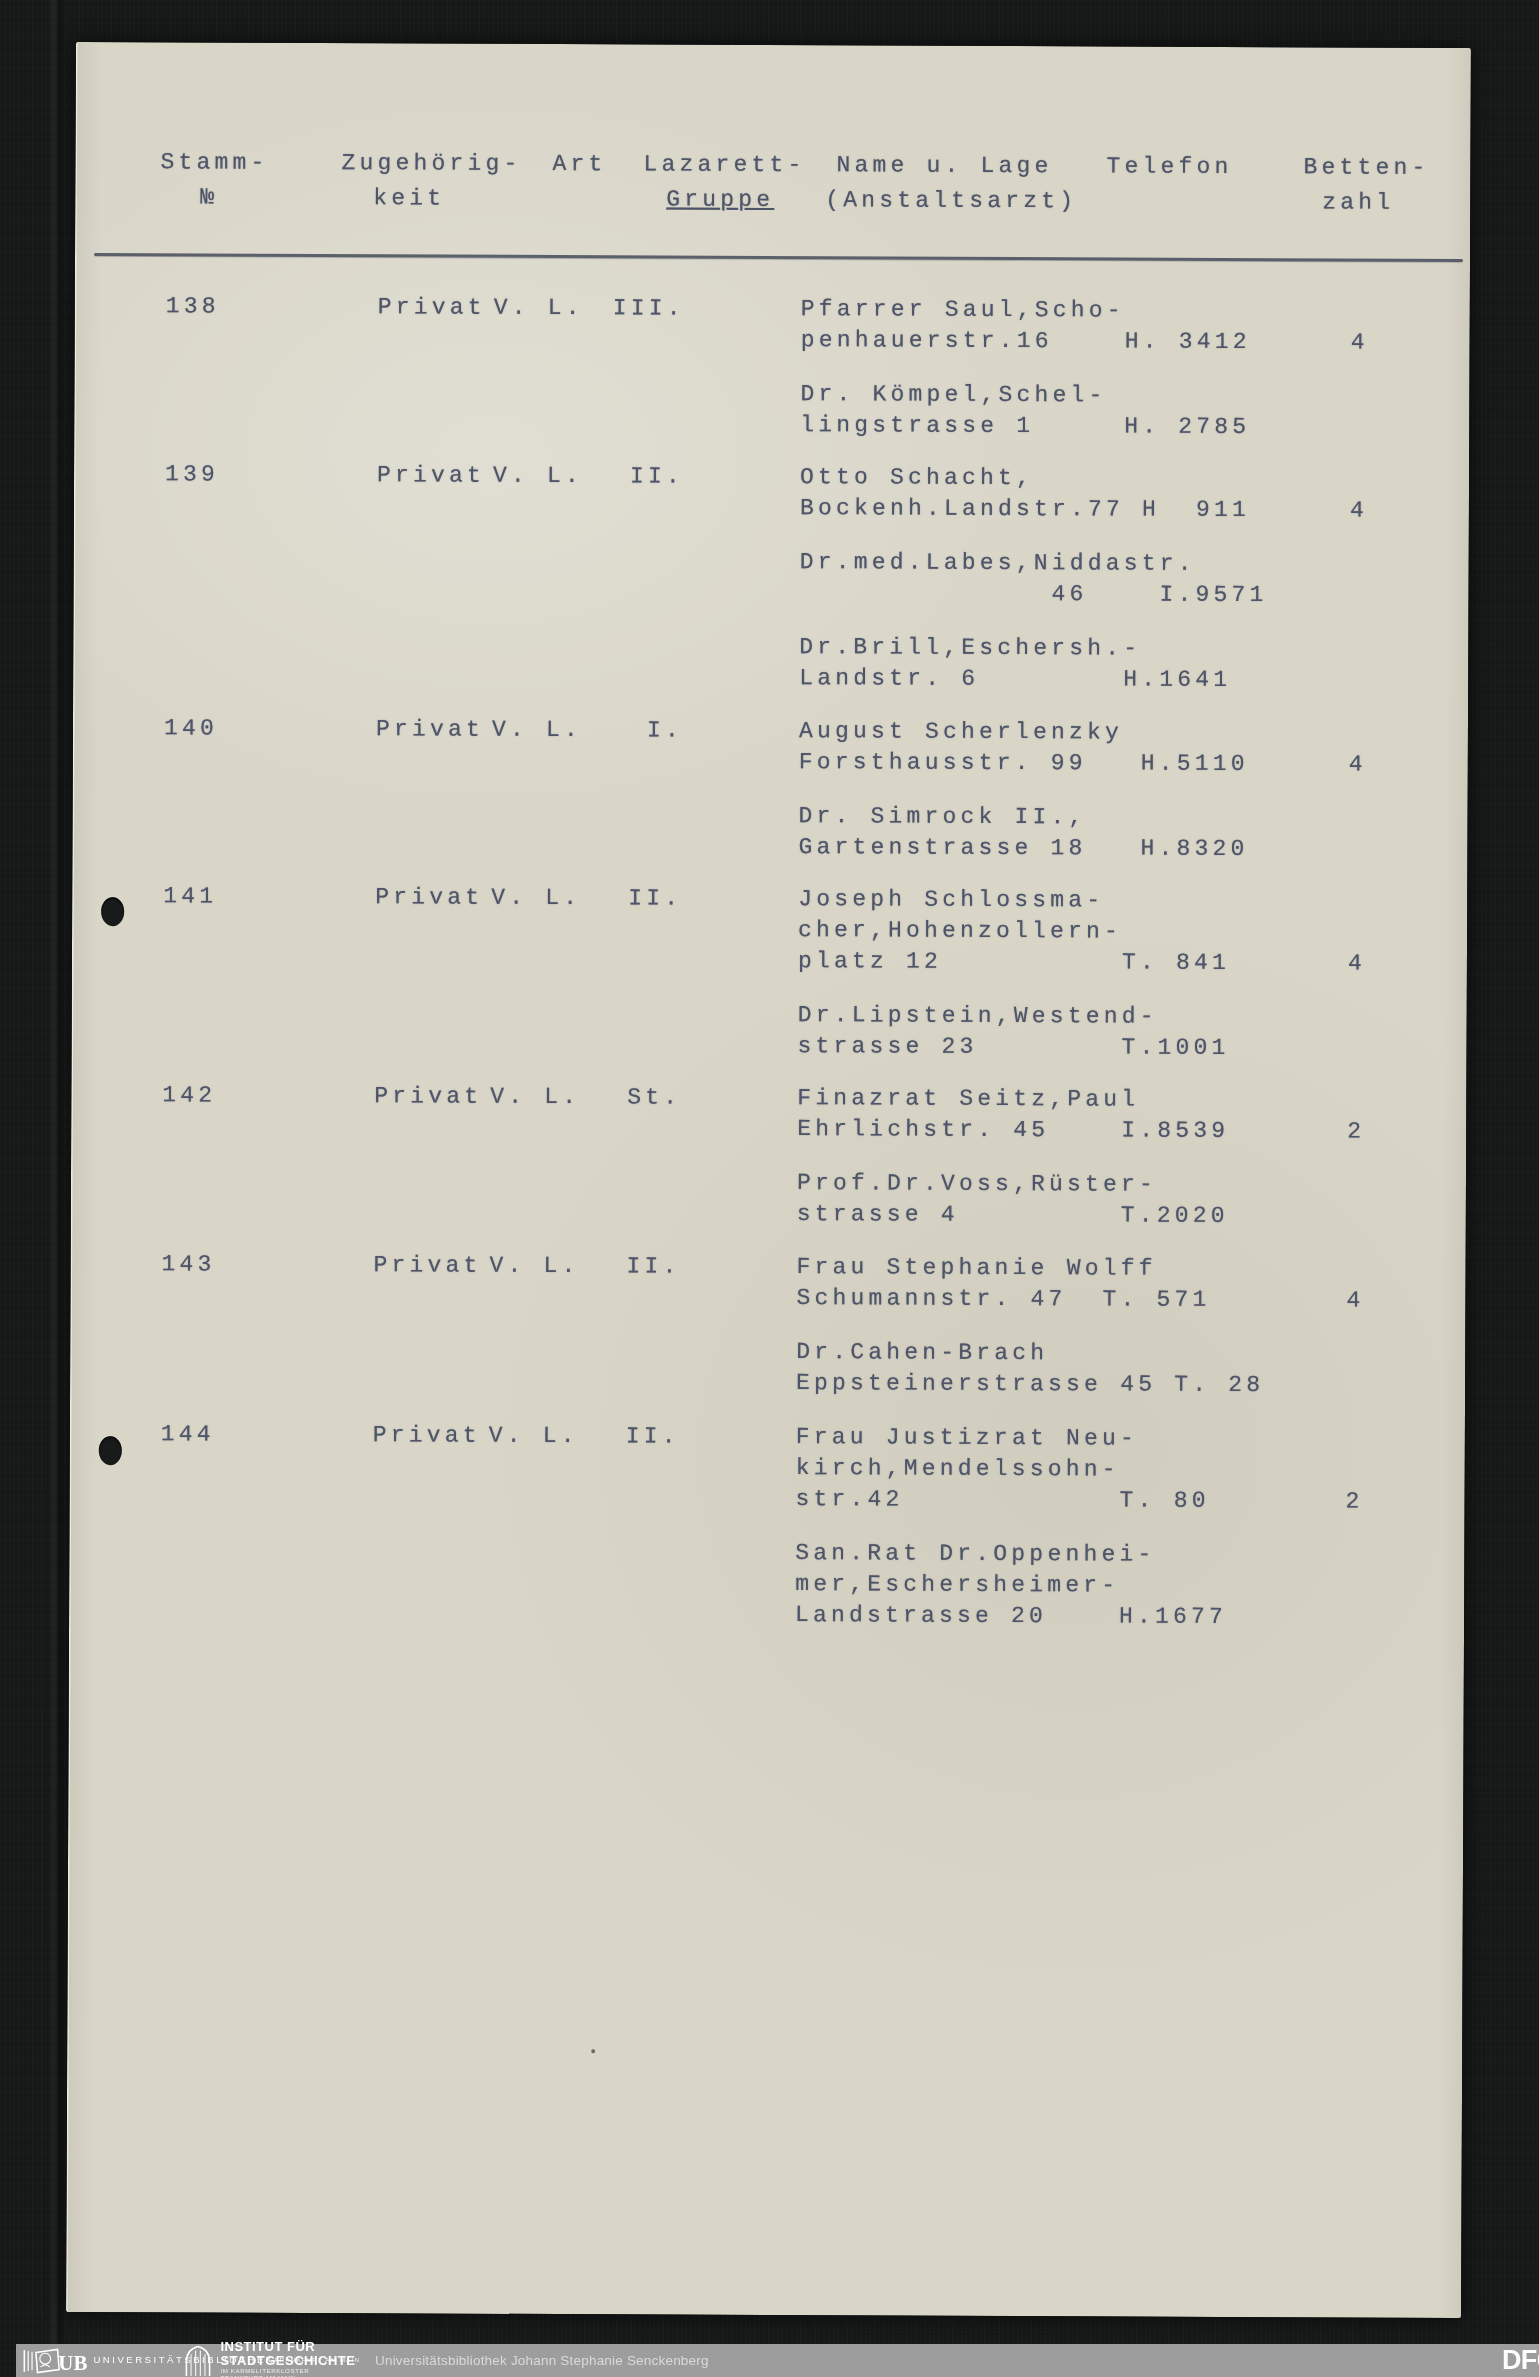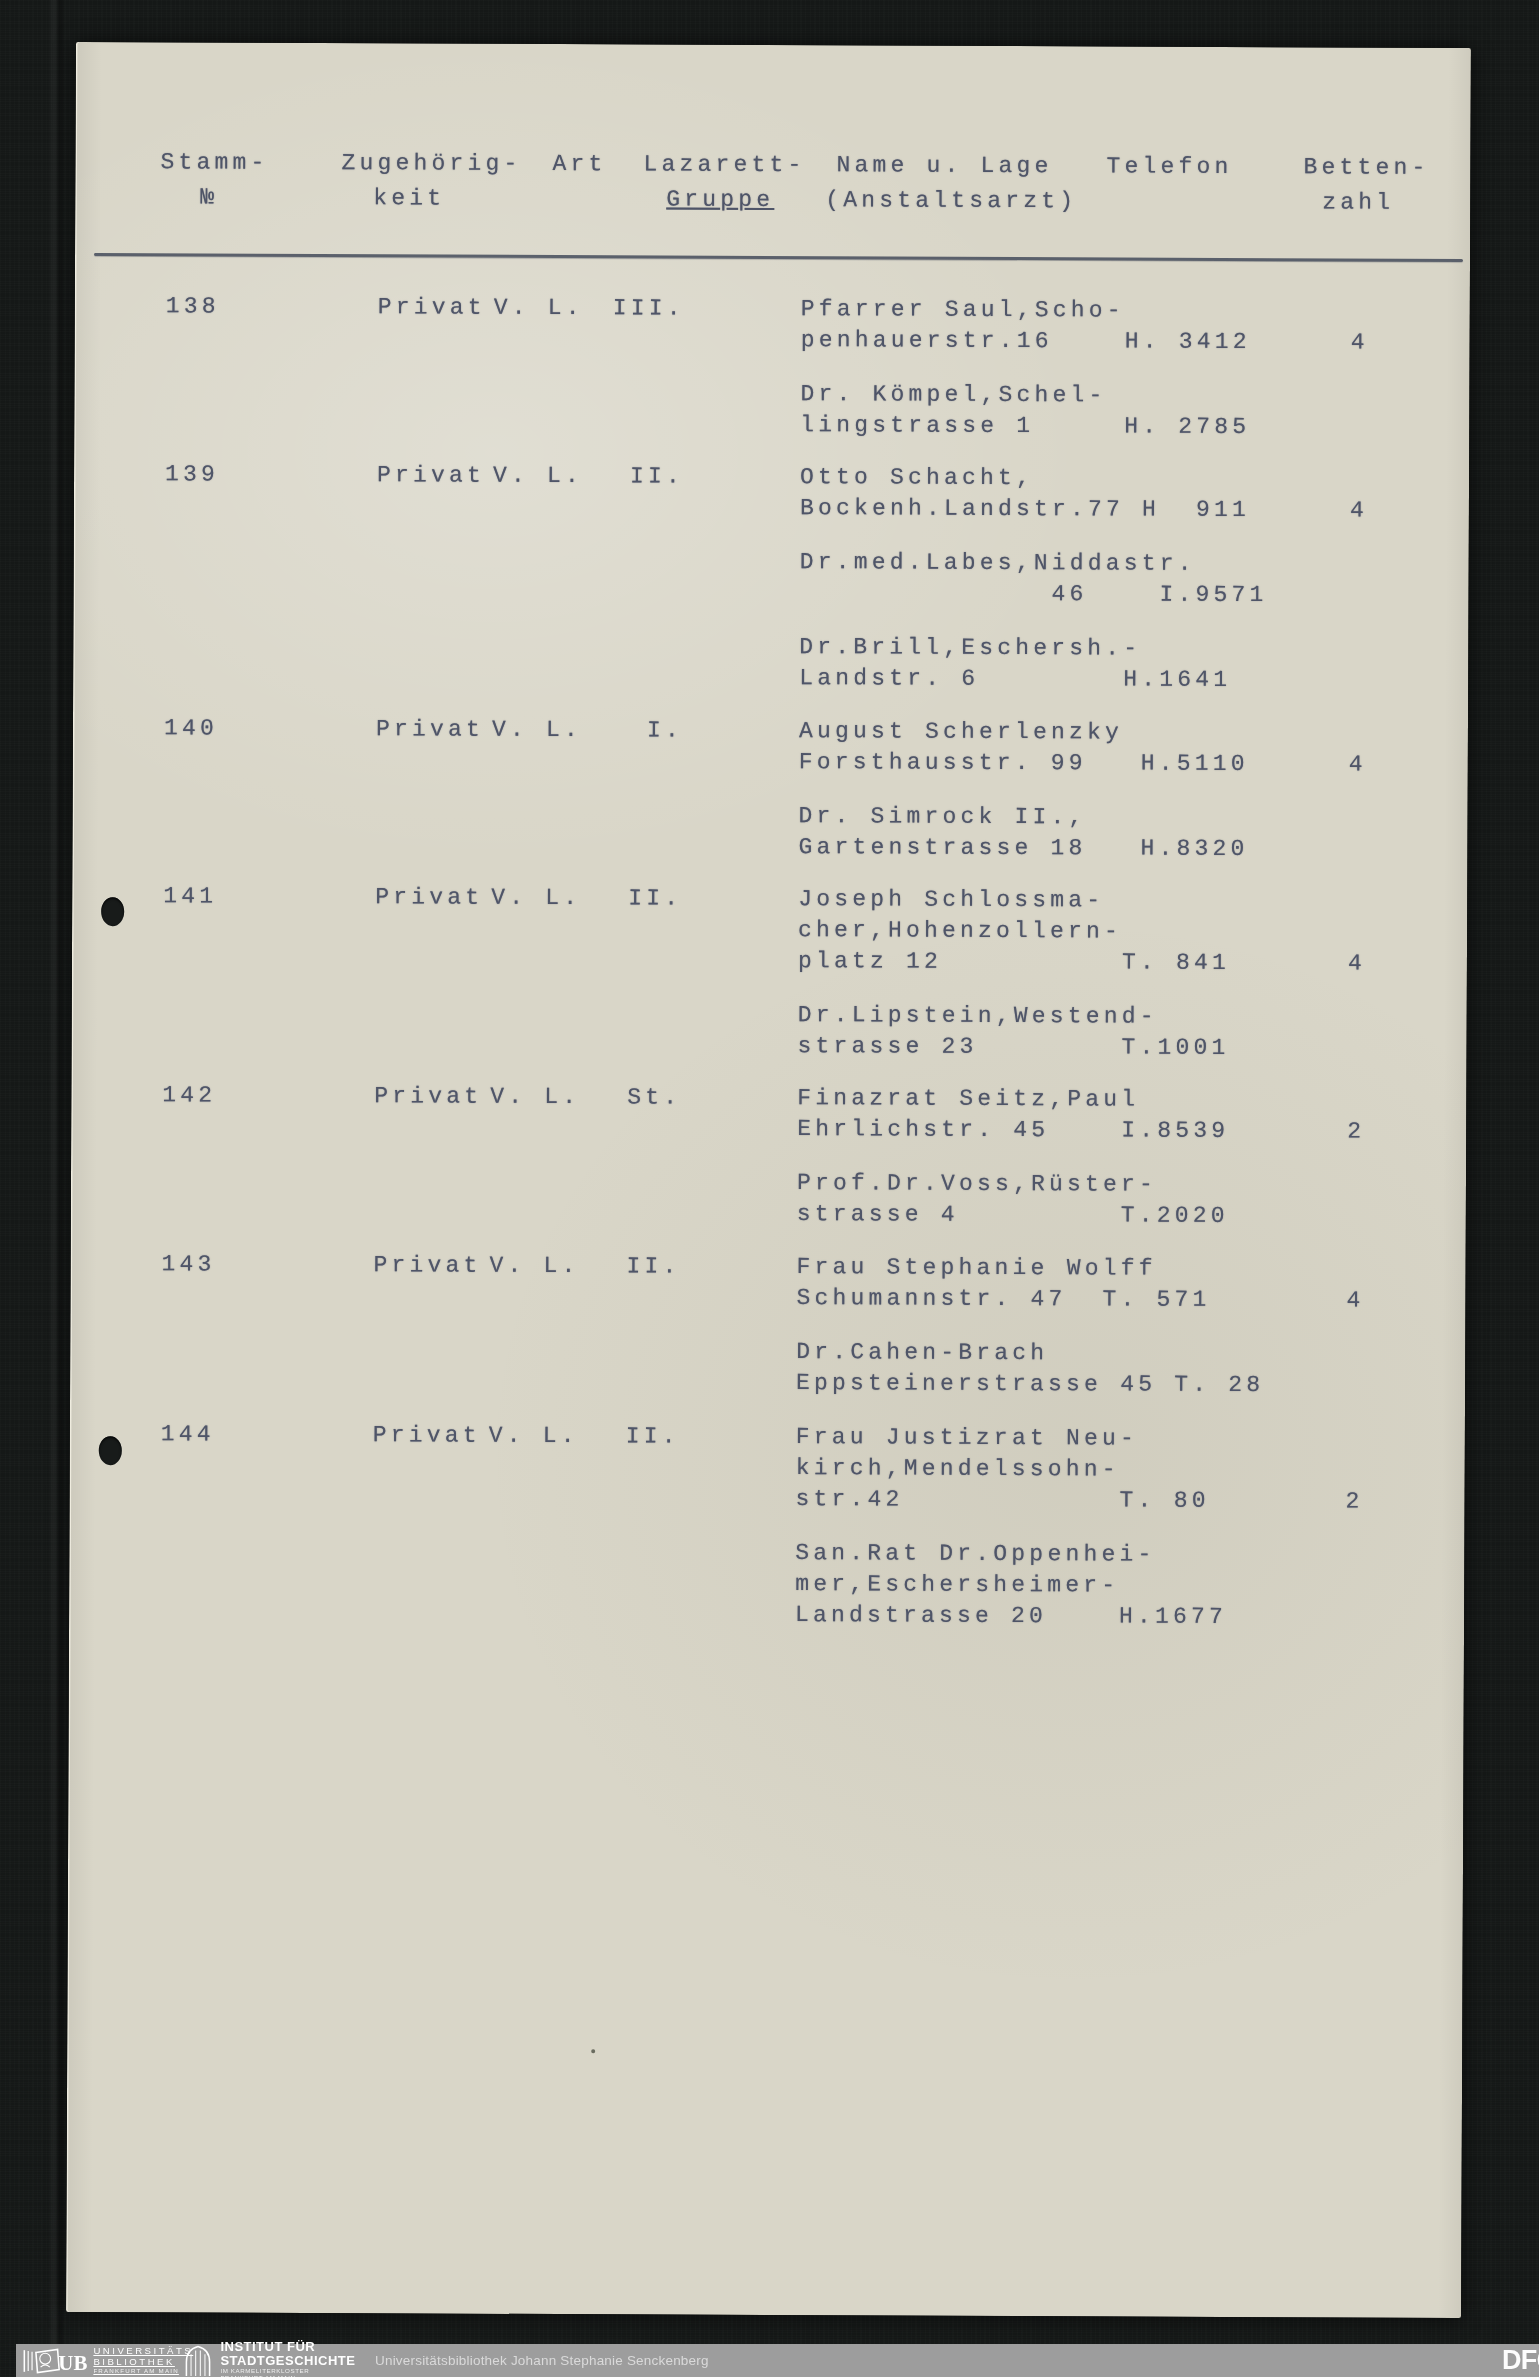--- a/index.html
+++ b/index.html
@@ -60,21 +60,21 @@
     background:#4d5146;opacity:.8;
   }
   
   .viewer-footer{
     position:absolute;left:16px;top:2344px;width:1540px;height:49px;
     background:#9d9d9d;color:#fff;
   }
   .f-item{position:absolute;top:0;height:33px;display:flex;align-items:center;}
   .ub-logo{left:6.2px;gap:6.2px;}
   .ub-mark{flex:0 0 auto;}
-  .ub-text{display:flex;flex-direction:column;justify-content:center;line-height:1.05;text-decoration:underline;}
+  .ub-text{display:flex;flex-direction:row;justify-content:center;line-height:1.05;}
   .ub-text .big{font-size:9.6px;letter-spacing:2.5px;color:#fefefe;}
   .ub-text .small{font-size:6.2px;letter-spacing:1.2px;margin-top:1.5px;color:#f2f2f2;}
   .isg-logo{left:165px;gap:5.4px;}
   .isg-text{display:flex;flex-direction:column;justify-content:center;line-height:1.08;}
   .isg-text .big{font-size:13px;font-weight:bold;letter-spacing:0.5px;color:#fefefe;}
   .isg-text .small{font-size:6.2px;letter-spacing:0.6px;color:#efefef;}
   .library-name{left:359px;font-size:13.5px;color:#dadada;letter-spacing:0.2px;}
   .dfg-logo{left:1486px;font-size:27px;font-weight:800;letter-spacing:-0.8px;color:#fdfdfd;}
 </style>
 </head>

